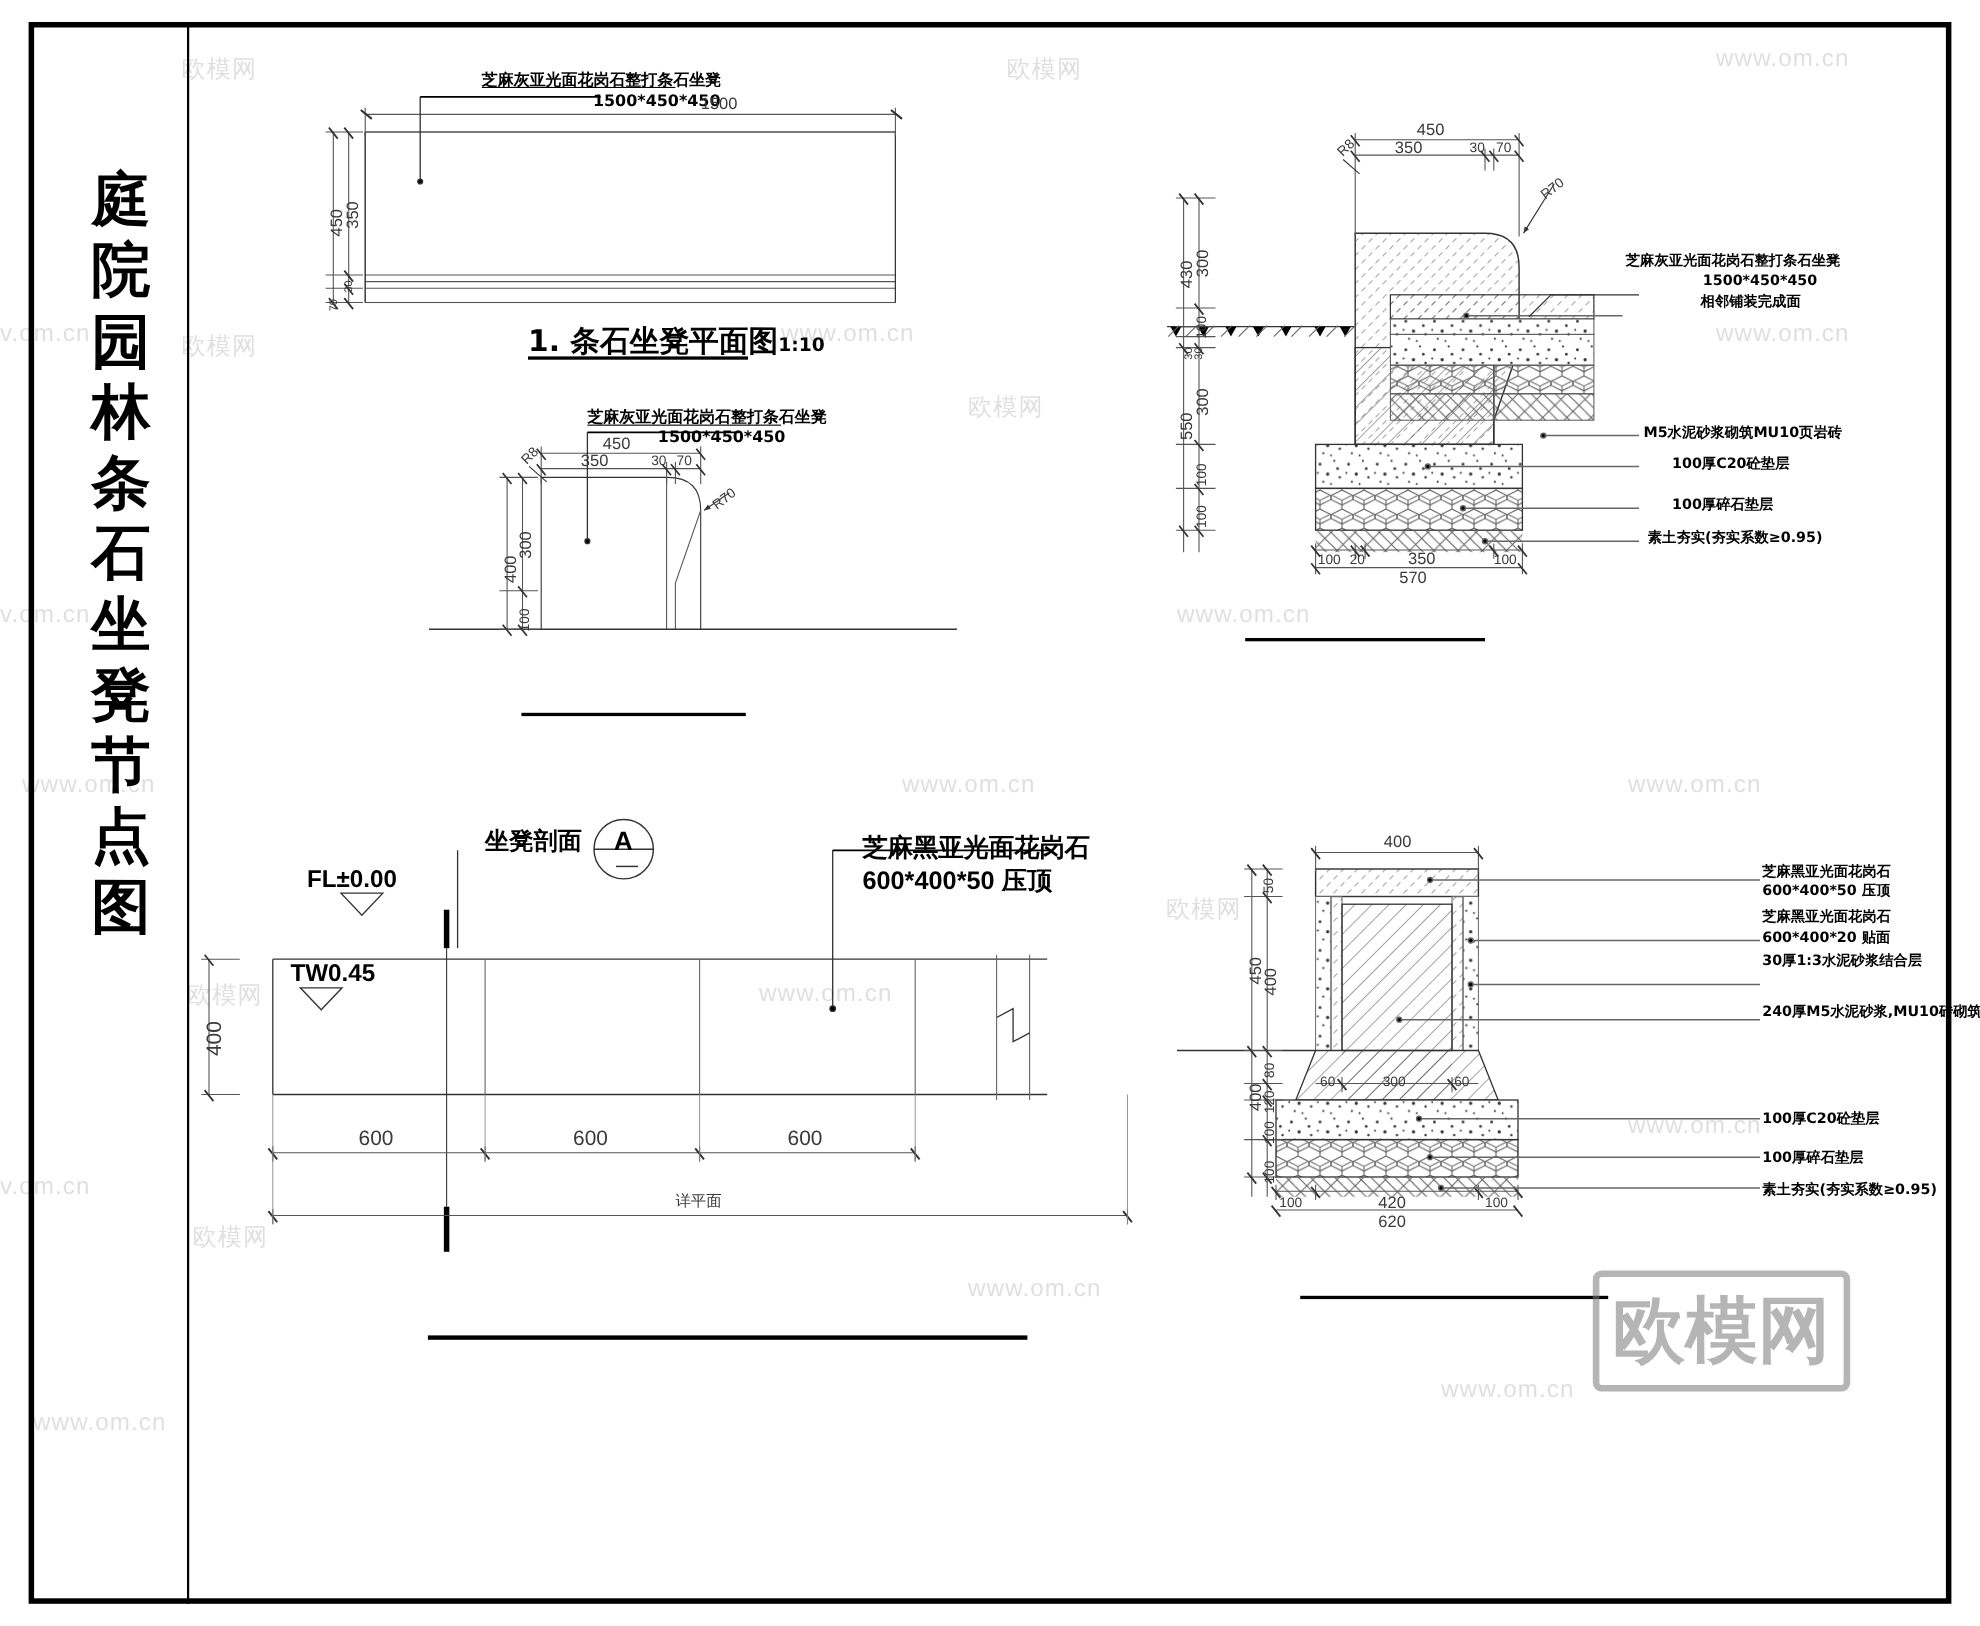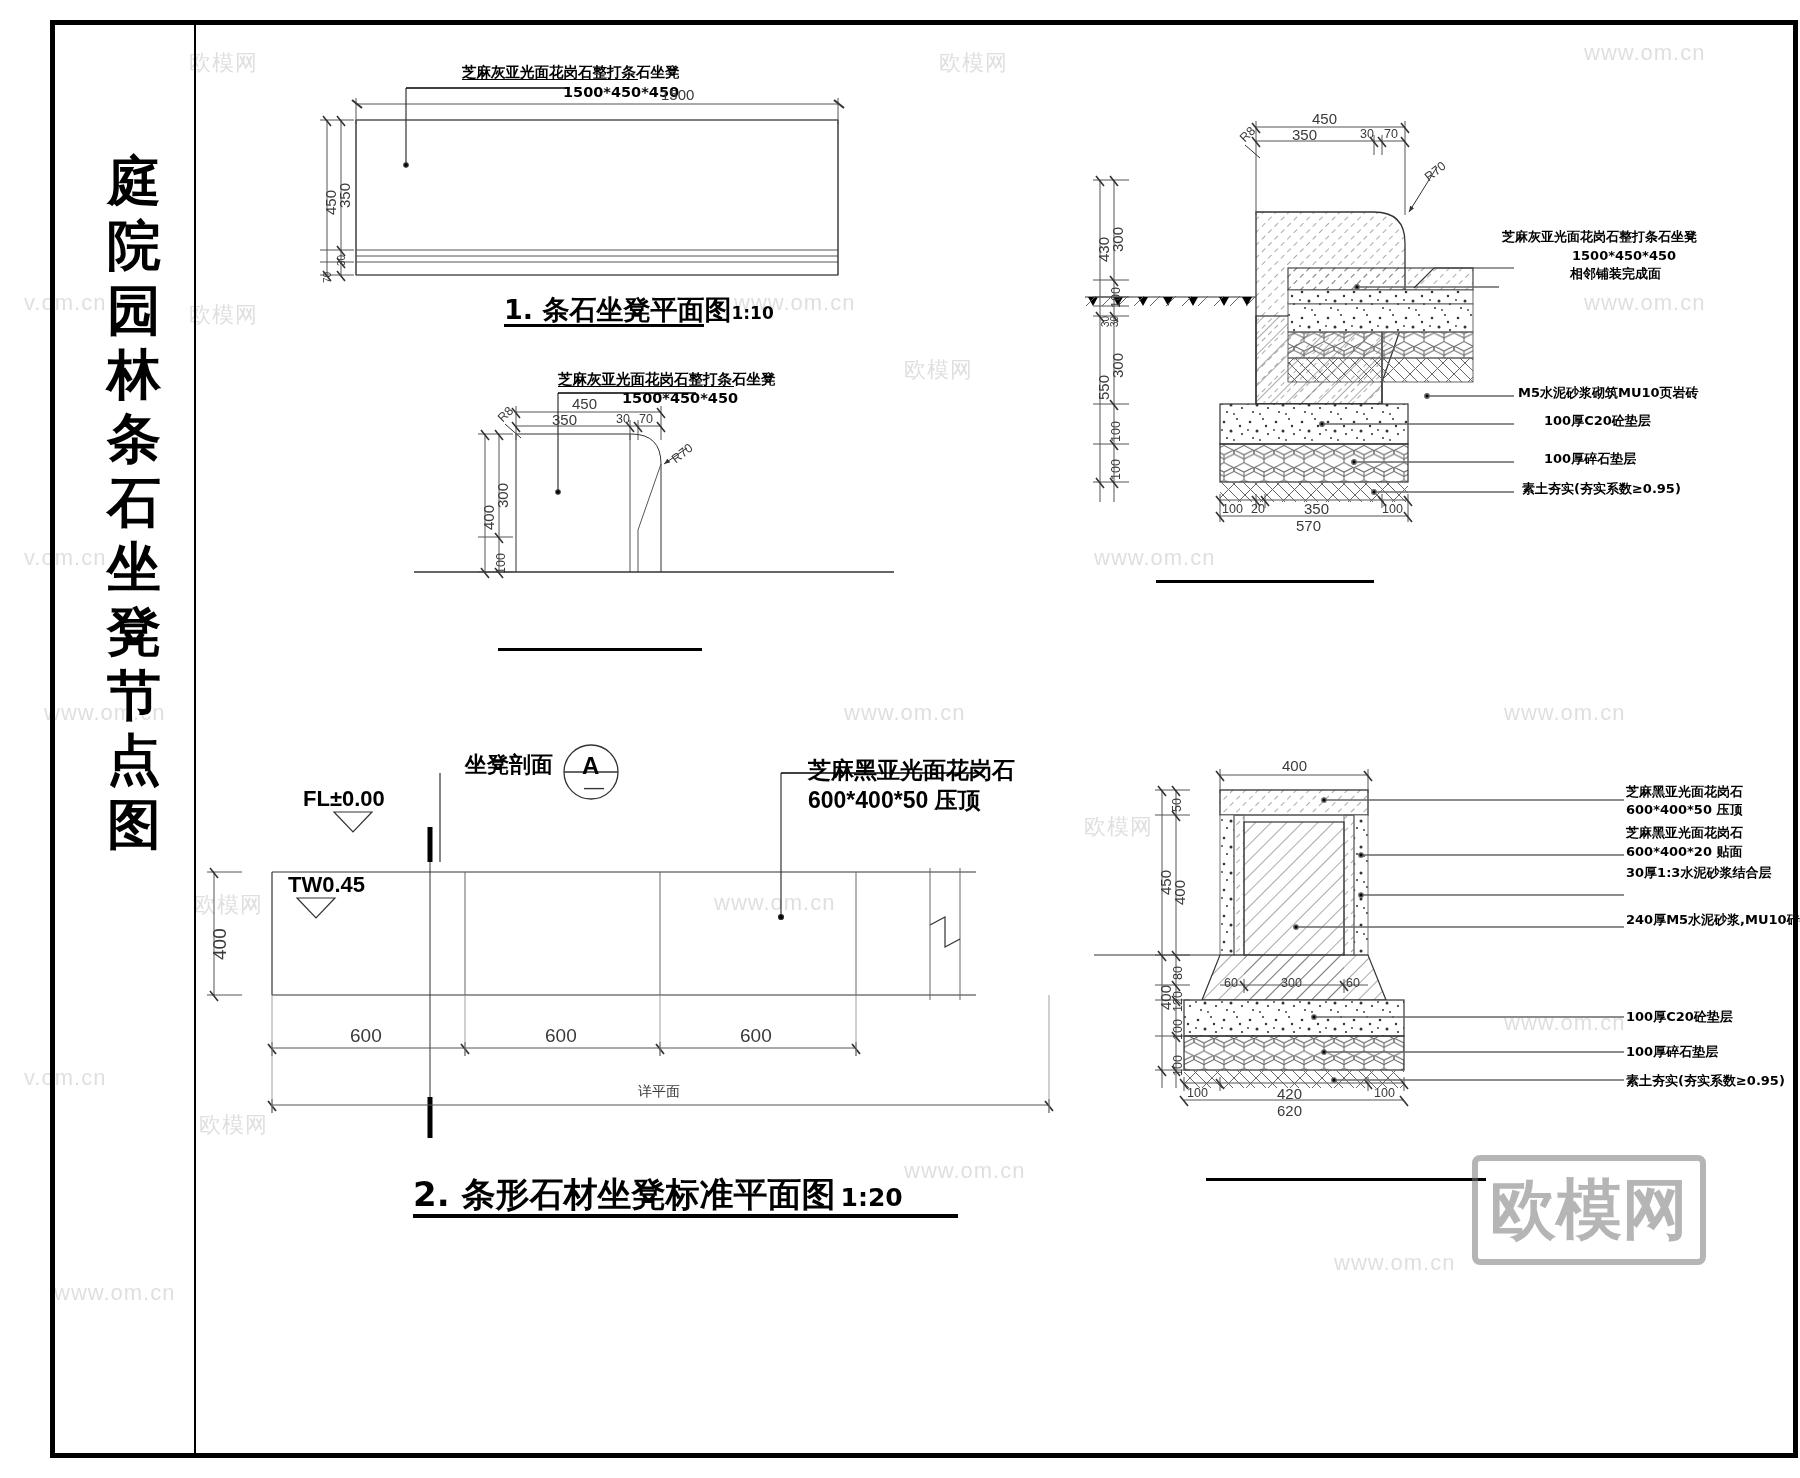--- a/index.html
+++ b/index.html
@@ -1,20 +1,20 @@
 <!DOCTYPE html>
 <html><head>
 <meta charset="utf-8">
 <style>
   html,body{margin:0;padding:0;background:#ffffff;}
   body{
     font-family:"Liberation Sans","DejaVu Sans",sans-serif;
     width:1800px;height:1478px;position:relative;overflow:hidden;
   }
-  .sheet{position:absolute;inset:0;background:#fff;margin-left:24px;}
+  .sheet{position:absolute;inset:0;background:#fff;}
   
   .frame-outer{
     position:absolute;left:26px;top:20px;width:1748px;height:1438px;
     border:5px solid #000;box-sizing:border-box;
   }
   .frame-inner-line{
     position:absolute;left:170px;top:20px;width:0;height:1438px;
     border-left:2px solid #000;
   }
   
@@ -524,24 +524,20 @@
   <div class="t" style="left:558px;top:752px;font-size:24px;font-weight:bold;">A</div>
   <div class="t" style="left:560px;top:776px;font-size:20px;color:#333;">—</div>
   <div class="t" style="left:784px;top:755px;font-size:23px;font-weight:bold;">芝麻黑亚光面花岗石</div>
   <div class="t" style="left:784px;top:785px;font-size:23px;font-weight:bold;">600*400*50  压顶</div>
   <div class="t dim rot90" style="left:185px;top:960px;font-size:19px;">400</div>
   <div class="t" style="left:326px;top:1025px;font-size:19px;color:#3a3a3a;">600</div>
   <div class="t" style="left:521px;top:1025px;font-size:19px;color:#3a3a3a;">600</div>
   <div class="t" style="left:716px;top:1025px;font-size:19px;color:#3a3a3a;">600</div>
   <div class="t" style="left:614px;top:1083px;font-size:14px;color:#3a3a3a;">详平面</div>
 
-  <div class="cap" style="left:389px;top:1172px;">
-    <span class="big2">2. 条形石材坐凳标准平面图</span>
-    <span class="scale2">1:20</span>
-  </div>
   <div class="cap-rule" style="left:389px;top:1214px;width:545px;height:4px;"></div>
 
   <div class="t dim" style="left:1258px;top:757px;">400</div>
   <div class="t dim-s rot90" style="left:1146px;top:812px;">50</div>
   <div class="t dim rot90" style="left:1133px;top:895px;">450</div>
   <div class="t dim rot90" style="left:1147px;top:905px;">400</div>
   <div class="t dim-s rot90" style="left:1147px;top:980px;">80</div>
   <div class="t dim-s rot90" style="left:1147px;top:1012px;">120</div>
   <div class="t dim rot90" style="left:1133px;top:1010px;">400</div>
   <div class="t dim-s rot90" style="left:1147px;top:1040px;">100</div>

